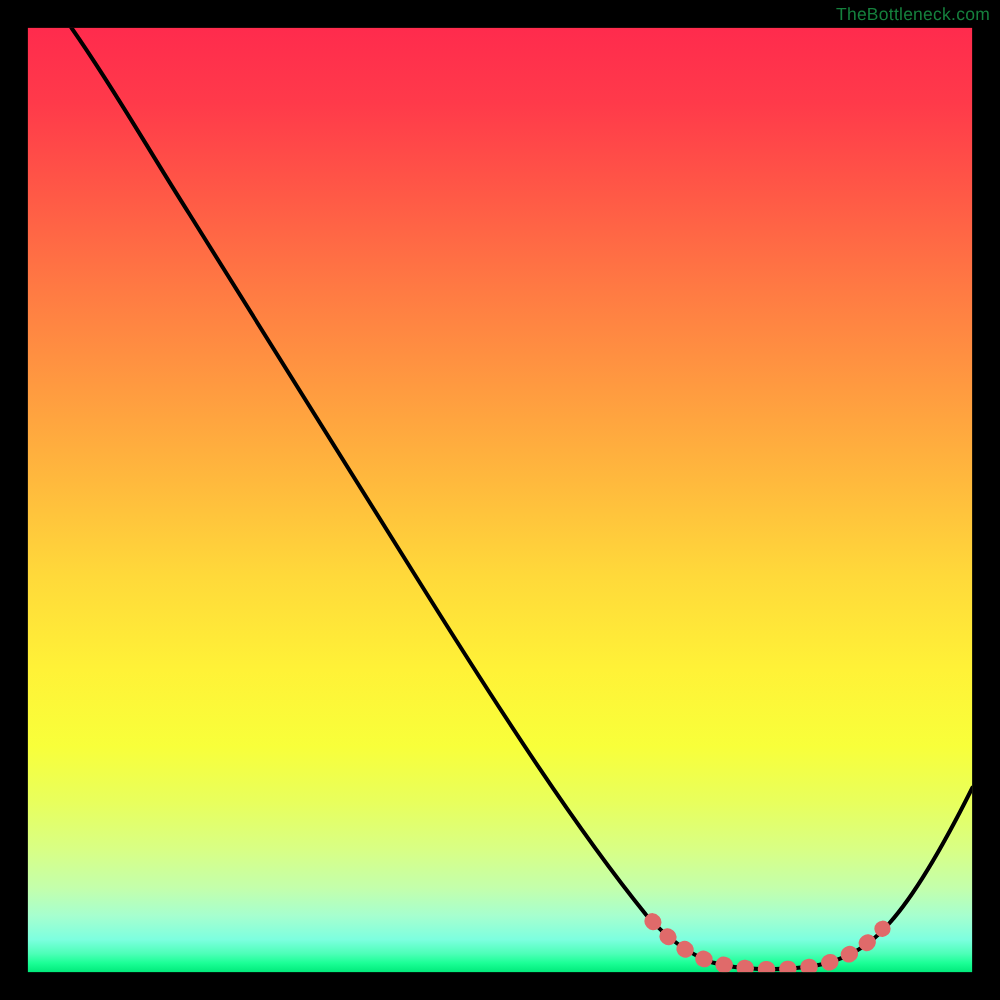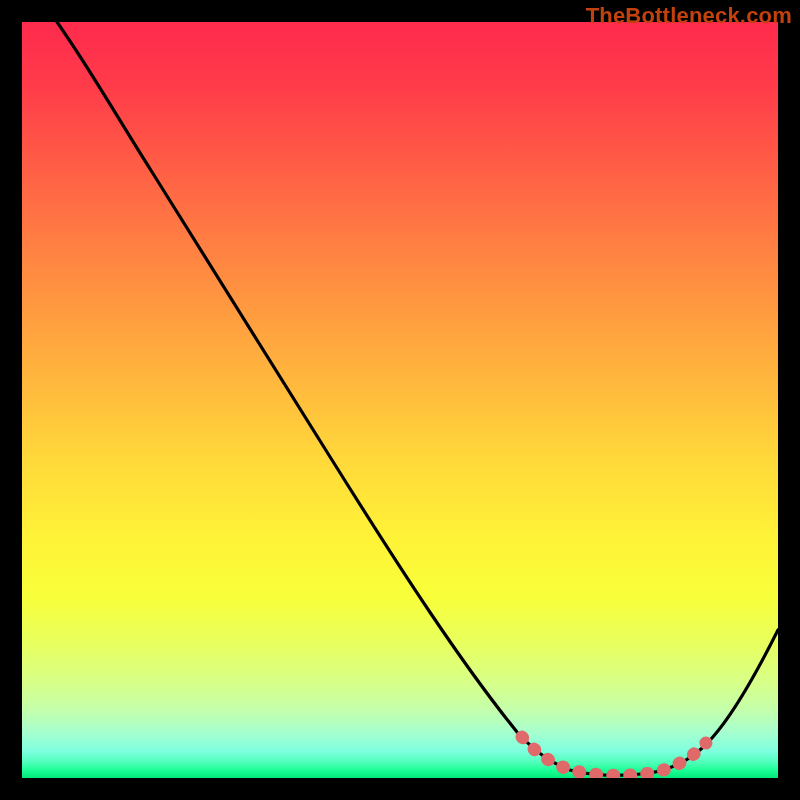--- a/index.html
+++ b/index.html
@@ -58,23 +58,23 @@
     position: absolute;
     inset: 0;
     border: 22px solid #000;
     box-sizing: border-box;
     pointer-events: none;
   }
   .watermark {
     position: absolute;
     top: 3px;
     right: 8px;
-    color: #c2410c;
-    font-size: 22px;
-    font-weight: 700;
+    color: #15803d;
+    font-size: 14px;
+    font-weight: 400;
     letter-spacing: 0.2px;
     user-select: none;
   }
 </style>
 </head>
 <body>
 
 <div class="frame">
 
   <div class="plot-area">

